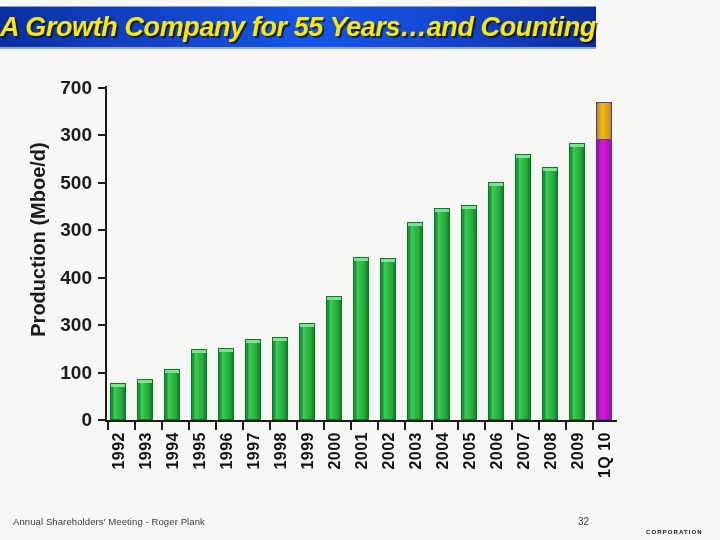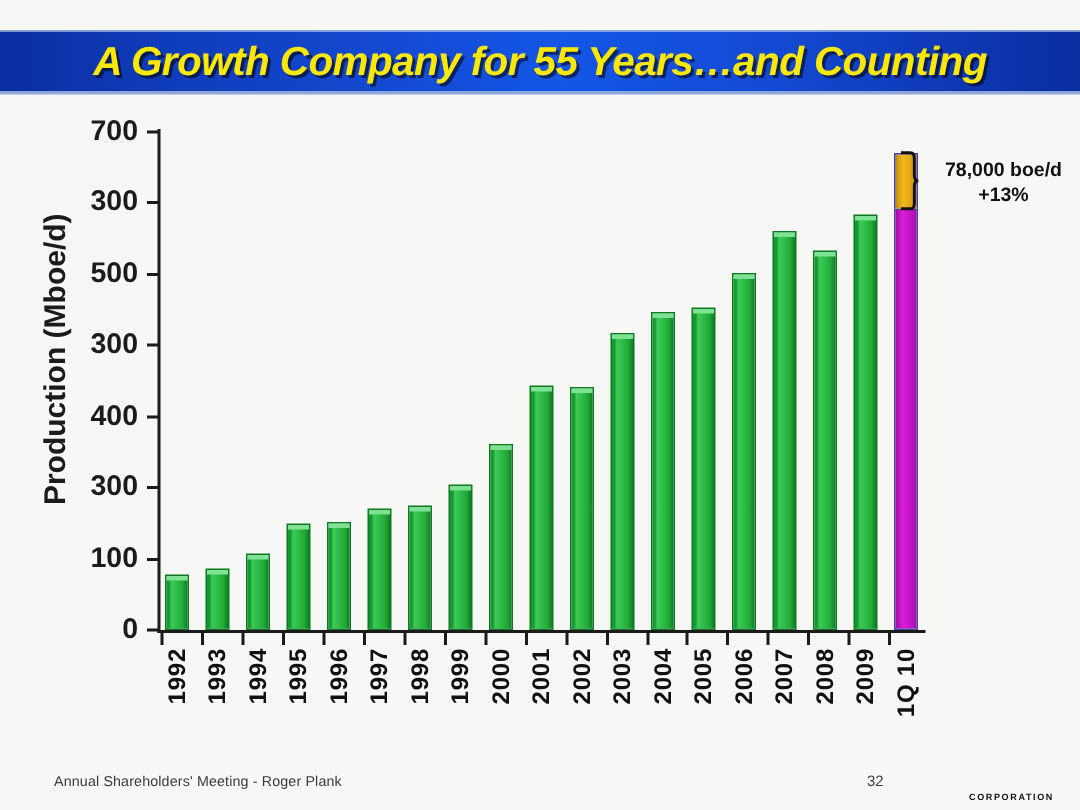--- a/index.html
+++ b/index.html
@@ -12,22 +12,22 @@
     background: #f7f7f5;
     font-family: "Liberation Sans", sans-serif;
     overflow: hidden;
     position: relative;
   }
 
   
   #title-banner {
     position: absolute;
     left: 0;
-    top: 20px;
-    width: 720px;
+    top: 6px;
+    width: 596px;
     height: 40px;
     background: linear-gradient(90deg,
         #0a2ea0 0%,
         #0f3bb8 14%,
         #1348cf 34%,
         #1456e8 52%,
         #1349d2 72%,
         #0e38b5 88%,
         #0a2ea0 100%);
     border-top: 1px solid #7f9fd8;
@@ -200,21 +200,21 @@
   
   #footer {
     position: absolute;
     left: 0;
     top: 505px;
     width: 720px;
     height: 35px;
   }
   #footer-note {
     position: absolute;
-    left: 36px;
+    left: 13px;
     top: 11px;
     font-size: 9.5px;
     color: #3a3a3a;
     letter-spacing: 0.1px;
   }
   #page-number {
     position: absolute;
     left: 578px;
     top: 11px;
     font-size: 10px;
@@ -392,29 +392,20 @@
       <div class="x-label" style="left: 407px;">2003</div>
       <div class="x-label" style="left: 434px;">2004</div>
       <div class="x-label" style="left: 461px;">2005</div>
       <div class="x-label" style="left: 488px;">2006</div>
       <div class="x-label" style="left: 515px;">2007</div>
       <div class="x-label" style="left: 542px;">2008</div>
       <div class="x-label" style="left: 569px;">2009</div>
       <div class="x-label" style="left: 596px;">1Q 10</div>
     </div>
 
-  <div id="callout" style="top: 40.2286px;">
-    <svg id="callout-brace" viewBox="0 0 16 46" style="height: 40.9943px;">
-      <path d="M2 2 H9 Q12 2 12 6 V19 Q12 23 15 23 Q12 23 12 27 V40 Q12 44 9 44 H2" fill="none" stroke="#111" stroke-width="2.2"></path>
-    </svg>
-    <div id="callout-lines">
-      <div class="callout-line">78,000 boe/d</div>
-      <div class="callout-line">+13%</div>
-    </div>
-  </div>
 </div>
 
 <div id="footer">
   <div id="footer-note">Annual Shareholders' Meeting - Roger Plank</div>
   <div id="page-number">32</div>
   <div id="logo">
     <div id="logo-sub">CORPORATION</div>
   </div>
 </div>
 

